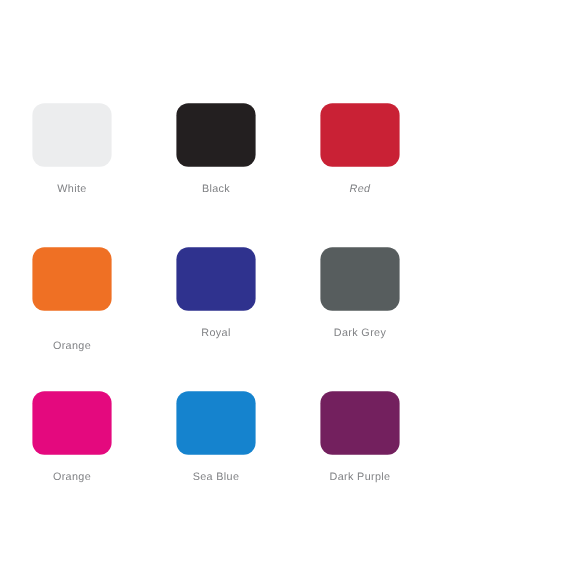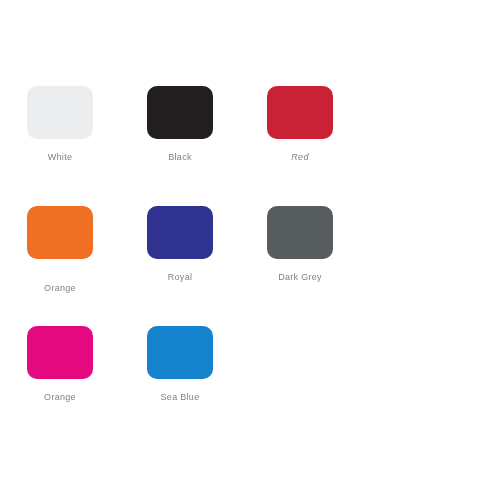--- a/index.html
+++ b/index.html
@@ -87,15 +87,19 @@
 
   <div class="swatch-row">
     <div class="swatch-cell">
       <div class="swatch-chip" style="background-color: rgb(228, 9, 126);"></div>
       <div class="swatch-label" style="color: rgb(128, 130, 133);">Orange</div>
     </div>
     <div class="swatch-cell">
       <div class="swatch-chip" style="background-color: rgb(21, 131, 206);"></div>
       <div class="swatch-label" style="color: rgb(128, 130, 133); text-align: center;">Sea Blue</div>
     </div>
+    <div class="swatch-cell">
+      <div class="swatch-chip" style="background-color: rgb(115, 32, 94);"></div>
+      <div class="swatch-label" style="color: rgb(128, 130, 133);">Dark Purple</div>
+    </div>
   </div>
 
 </div>
 
 </body></html>

